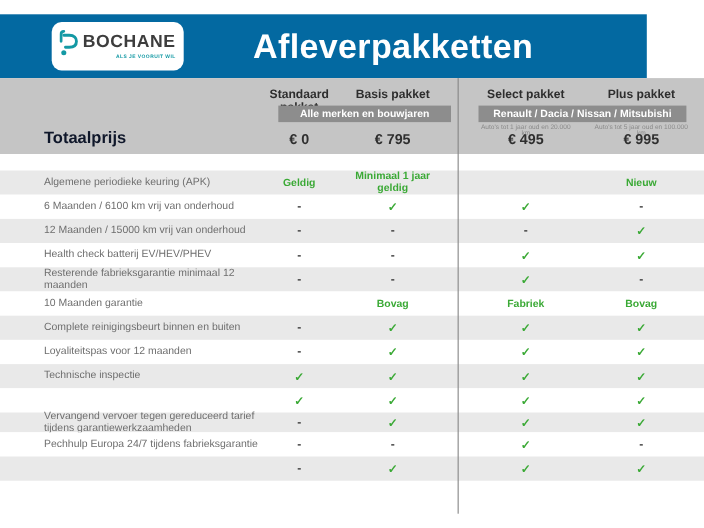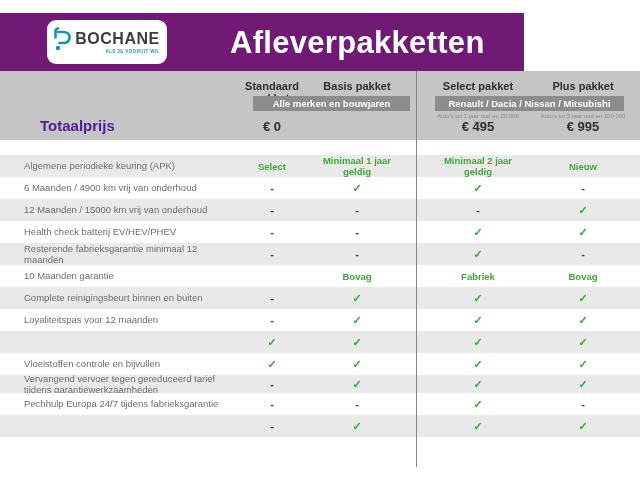--- a/index.html
+++ b/index.html
@@ -1,21 +1,21 @@
 <!DOCTYPE html>
 <html><head>
 <meta charset="utf-8">
 <style>
   html,body { margin:0; padding:0; }
   body {
     width:640px; height:480px; background:#ffffff; overflow:hidden; position:relative;
     font-family:"Liberation Sans", sans-serif;
   }
   
-  .header-bar { position:absolute; left:0; top:13px; width:524px; height:58px; background:#701a75; }
+  .header-bar { position:absolute; left:0; top:13px; width:588px; height:58px; background:#0369a1; }
   .logo-box {
     position:absolute; left:47px; top:7px; width:120px; height:44px; background:#ffffff;
     border-radius:9px; display:flex; align-items:center; justify-content:center; gap:4px;
   }
   .logo-text-wrap { display:flex; flex-direction:column; align-items:flex-end; }
   .brand-name { font-size:16px; font-weight:bold; color:#3d3d3d; letter-spacing:0.5px; line-height:1; }
   .brand-tagline { font-size:4.5px; color:#1399a4; font-weight:bold; letter-spacing:0.4px; margin-top:2px; }
   .page-title {
     position:absolute; left:230px; right:0; top:12px; text-align:left;
     color:#ffffff; font-size:31px; font-weight:bold; letter-spacing:0.3px;
@@ -23,33 +23,33 @@
   
   .band { position:absolute; left:0; top:71px; width:640px; height:69px; background:#c5c5c5; }
   .pkg-name { position:absolute; top:9px; font-size:11px; font-weight:bold; color:#2e2e2e; text-align:center; }
   .badge {
     position:absolute; top:25px; height:15px; background:#8d8d8d; color:#ffffff;
     font-size:9.5px; font-weight:bold; display:flex; align-items:center; justify-content:center;
   }
   .badge-left  { left:253px; width:157px; }
   .badge-right { left:435px; width:189px; }
   .pkg-note { position:absolute; top:42px; font-size:6px; color:#8a8a8a; text-align:center; }
-  .total-label { position:absolute; left:40px; top:46px; font-size:15px; font-weight:bold; color:#4c1d95; }
+  .total-label { position:absolute; left:40px; top:46px; font-size:15px; font-weight:bold; color:#0f172a; }
   .price { position:absolute; top:48px; font-size:13px; font-weight:bold; color:#2f2f2f; text-align:center; }
   
   .col-s  { left:227px; width:90px; }
   .col-b  { left:312px; width:90px; }
   .col-se { left:433px; width:90px; }
   .col-p  { left:538px; width:90px; }
   
   .rows { position:absolute; left:0; top:155px; width:640px; }
   .feature-row { position:relative; height:22px; display:flex; align-items:center; background:#ffffff; }
   .feature-row:nth-child(odd) { background:#e9e9e9; }
   .feature-row:nth-child(11) { height:18px; }
-  .feat-label { margin-left:24px; width:195px; font-size:9.5px; color:#6e6e6e; line-height:1.2; }
+  .feat-label { margin-left:40px; width:195px; font-size:9.5px; color:#6e6e6e; line-height:1.2; }
   .cell { position:absolute; top:0; height:100%; display:flex; align-items:center; justify-content:center; }
   .check { color:#3aa935; font-size:11px; font-weight:bold; }
   .dash { color:#3f3f3f; font-size:11px; font-weight:bold; }
   .val-text { color:#3aa935; font-size:9.5px; font-weight:bold; text-align:center; }
   
   .column-divider { position:absolute; left:416px; top:71px; width:1px; height:396px; background:#858585; }
 </style>
 </head>
 <body>
 
@@ -77,34 +77,34 @@
   <span class="pkg-name col-p" style="position:absolute;">Plus pakket</span>
 
   <span class="badge badge-left">Alle merken en bouwjaren</span>
   <span class="badge badge-right">Renault / Dacia / Nissan / Mitsubishi</span>
 
   <span class="pkg-note col-se" style="position:absolute;">Auto's tot 1 jaar oud en 20.000 km</span>
   <span class="pkg-note col-p" style="position:absolute;">Auto's tot 5 jaar oud en 100.000 km</span>
 
   <span class="total-label">Totaalprijs</span>
   <span class="price col-s">€ 0</span>
+  <span class="price col-b">€ 795</span>
   <span class="price col-se">€ 495</span>
   <span class="price col-p">€ 995</span>
 </div>
 
 <div class="rows" id="rows">
     <div class="feature-row">
     <span class="feat-label">Algemene periodieke keuring (APK)</span>
-  <span class="cell col-s val-text">Select</span>
+  <span class="cell col-s val-text">Geldig</span>
       <span class="cell col-b val-text">Minimaal 1 jaar geldig</span>
-      <span class="cell col-se val-text">Minimaal 2 jaar geldig</span>
       <span class="cell col-p val-text">Nieuw</span>
     </div>
     <div class="feature-row">
-    <span class="feat-label">6 Maanden / 4900 km vrij van onderhoud</span>
+    <span class="feat-label">6 Maanden / 6100 km vrij van onderhoud</span>
   <span class="cell col-s dash">-</span>
       <span class="cell col-b check">✓</span>
       <span class="cell col-se check">✓</span>
       <span class="cell col-p dash">-</span>
     </div>
     <div class="feature-row">
     <span class="feat-label">12 Maanden / 15000 km vrij van onderhoud</span>
   <span class="cell col-s dash">-</span>
       <span class="cell col-b dash">-</span>
       <span class="cell col-se dash">-</span>
@@ -138,27 +138,27 @@
       <span class="cell col-p check">✓</span>
     </div>
     <div class="feature-row">
     <span class="feat-label">Loyaliteitspas voor 12 maanden</span>
   <span class="cell col-s dash">-</span>
       <span class="cell col-b check">✓</span>
       <span class="cell col-se check">✓</span>
       <span class="cell col-p check">✓</span>
     </div>
     <div class="feature-row">
+    <span class="feat-label">Technische inspectie</span>
   <span class="cell col-s check">✓</span>
       <span class="cell col-b check">✓</span>
       <span class="cell col-se check">✓</span>
       <span class="cell col-p check">✓</span>
     </div>
     <div class="feature-row">
-    <span class="feat-label">Vloeistoffen controle en bijvullen</span>
   <span class="cell col-s check">✓</span>
       <span class="cell col-b check">✓</span>
       <span class="cell col-se check">✓</span>
       <span class="cell col-p check">✓</span>
     </div>
     <div class="feature-row">
     <span class="feat-label">Vervangend vervoer tegen gereduceerd tarief tijdens garantiewerkzaamheden</span>
   <span class="cell col-s dash">-</span>
       <span class="cell col-b check">✓</span>
       <span class="cell col-se check">✓</span>

